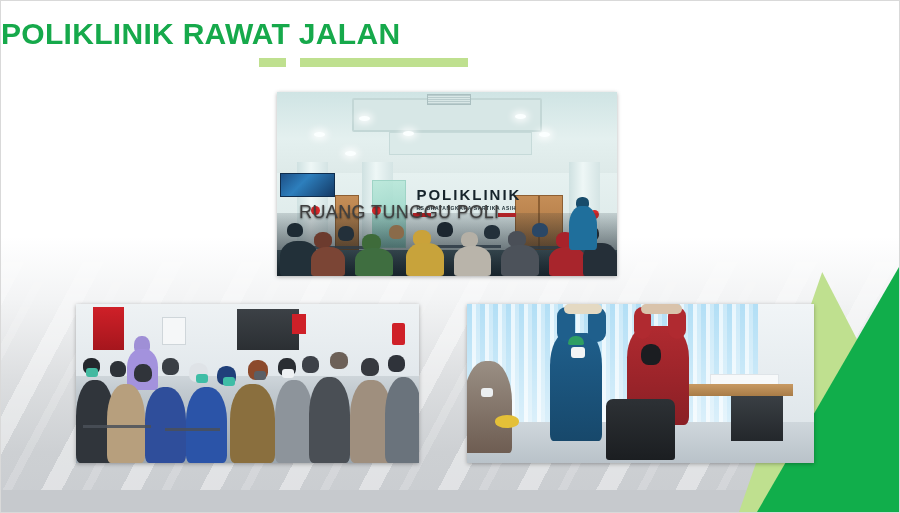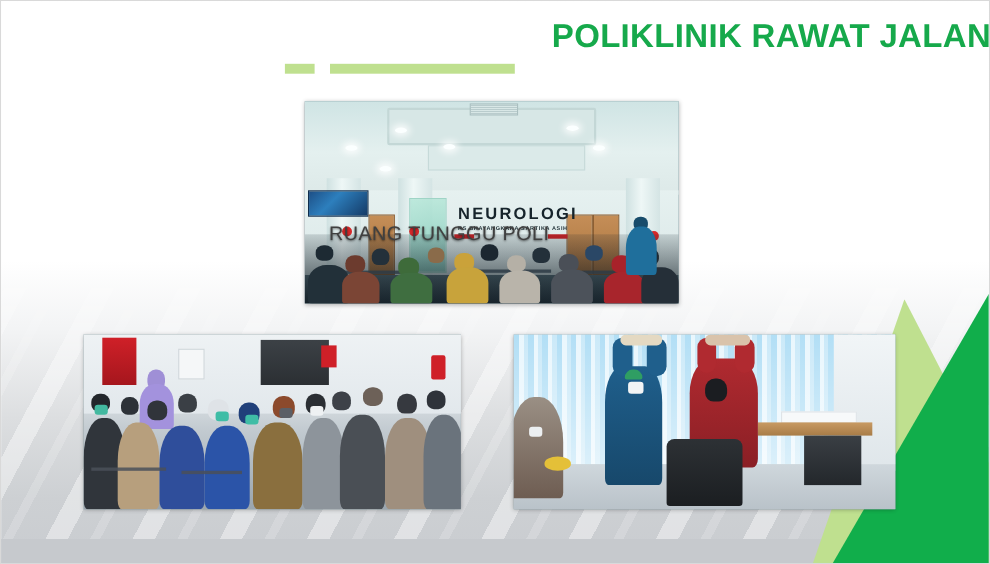--- a/index.html
+++ b/index.html
@@ -55,21 +55,21 @@
   .tri-dark {
     position: absolute; right: 0; bottom: 0;
     width: 142px; height: 245px;
     background: #11ae4b;
     clip-path: polygon(100% 0%, 100% 100%, 0% 100%);
   }
 
   
   .title {
     position: absolute; left: 0; top: 16px; width: 900px;
-    text-align: right;
+    text-align: left;
     font-size: 30px; font-weight: bold; letter-spacing: 0.3px;
     color: #16a94b;
     white-space: nowrap;
   }
   .accent-row {
     position: absolute; left: 258px; top: 57px;
     display: flex; align-items: center; gap: 14px;
   }
   .accent-short { width: 27px; height: 9px; background: #bfe08f; }
   .accent-long  { width: 168px; height: 9px; background: #bfe08f; }
@@ -239,21 +239,21 @@
       <div class="wr-col" style="left:86%;"></div>
       <div class="wr-col" style="left:6%;"></div>
 
       <div class="wr-tv"></div>
 
       <div class="wr-glassdoor"></div>
       <div class="wr-door" style="left:17%;"></div>
       <div class="wr-door" style="left:70%;"></div>
       <div class="wr-door" style="left:77%;"></div>
 
-      <div class="wr-sign-main">NEUROLOGI</div>
+      <div class="wr-sign-main">POLIKLINIK</div>
       <div class="wr-sign-sub">RS BHAYANGKARA SARTIKA ASIH</div>
 
       <div class="wr-redsign" style="left:10%;top:62%;"></div>
       <div class="wr-redsign" style="left:28%;top:62%;"></div>
       <div class="wr-redbar" style="left:40%;top:66%;"></div>
       <div class="wr-redbar" style="left:65%;top:66%;"></div>
       <div class="wr-redsign" style="left:92%;top:64%;"></div>
 
       <div class="wr-crowd">
         <div class="bench-bar" style="left:6%;top:52%;width:22%;"></div>

